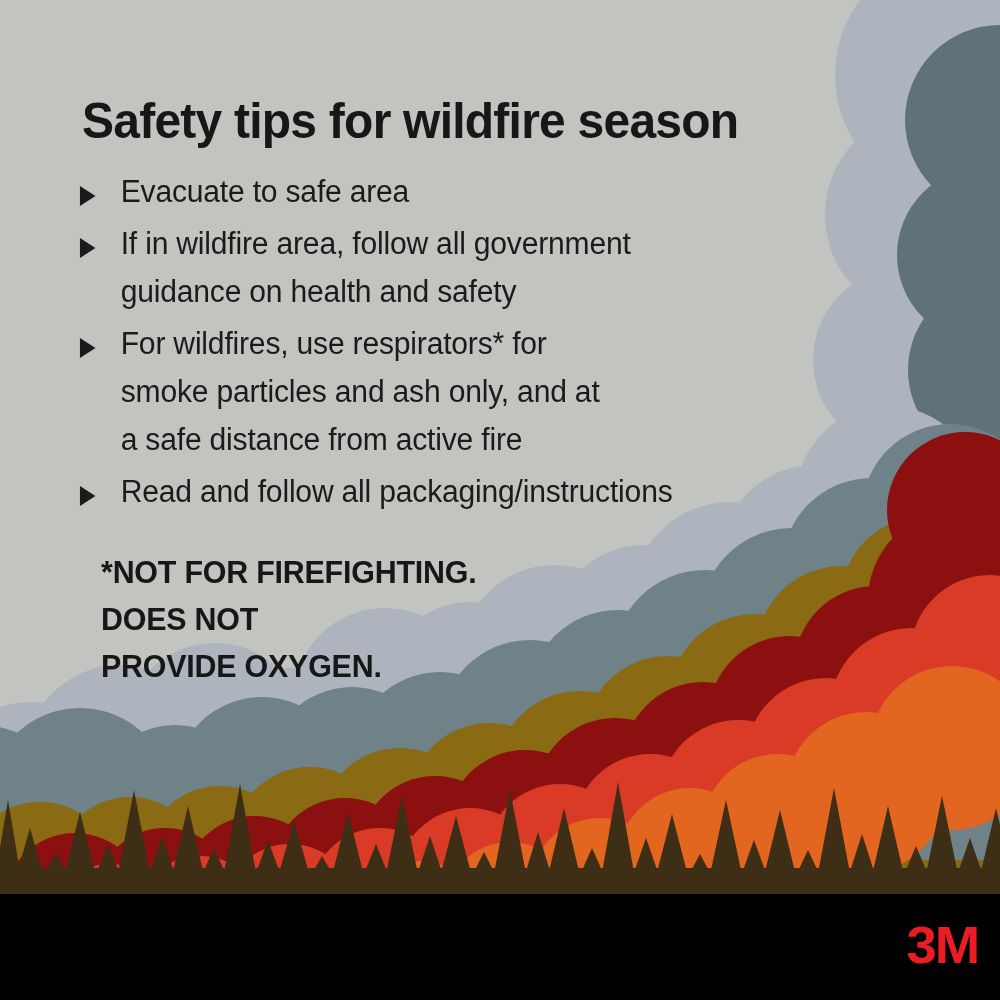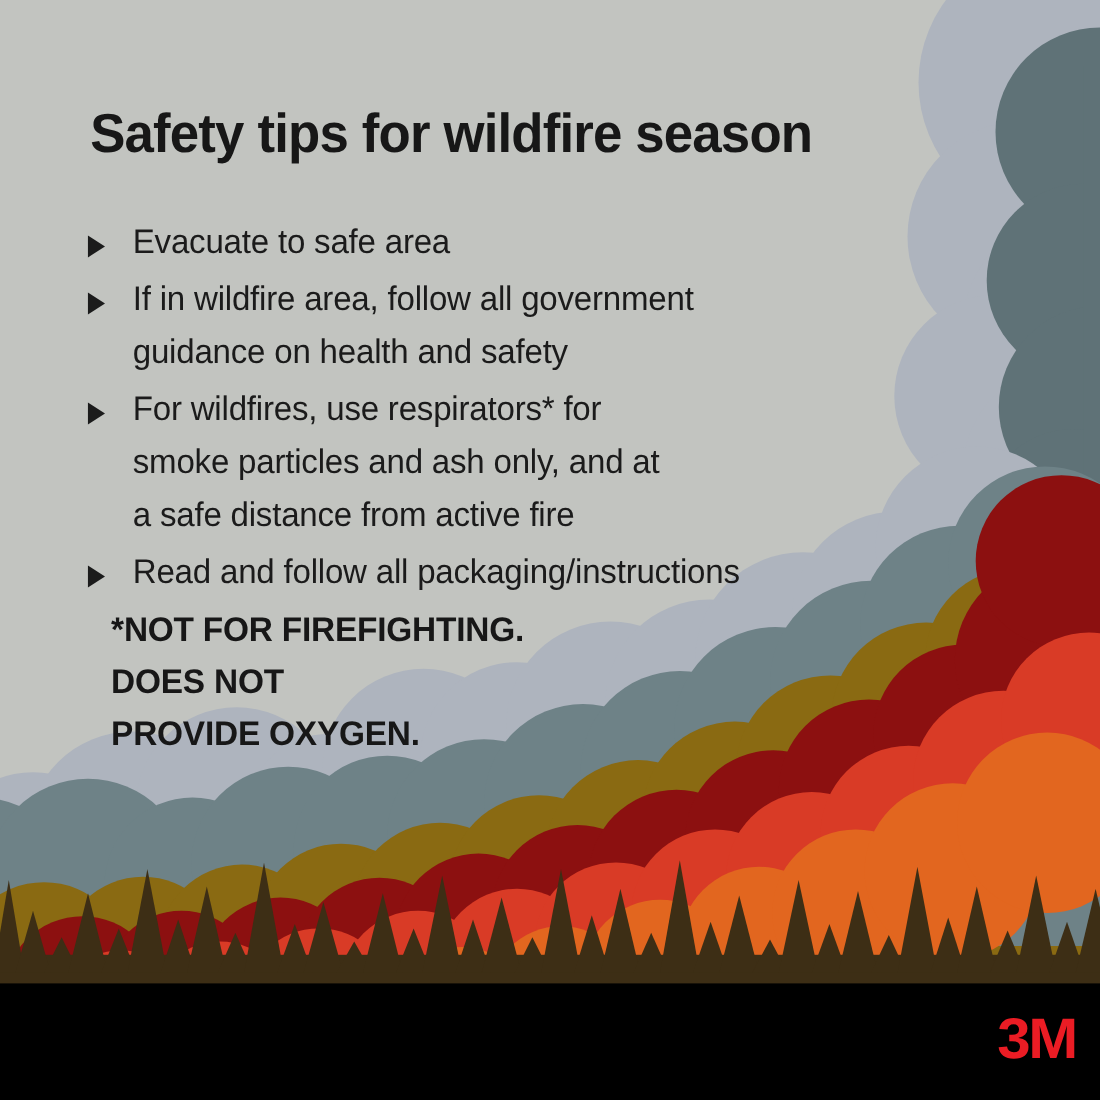--- a/index.html
+++ b/index.html
@@ -46,21 +46,21 @@
     letter-spacing: -0.8px;
     color: #171717;
     transform: scaleX(0.96);
     transform-origin: left top;
     white-space: nowrap;
   }
 
   .tips {
     position: absolute;
     left: 78px;
-    top: 196px;
+    top: 168px;
     width: 800px;
     margin: 0;
     padding: 0;
     list-style: none;
   }
   .tip {
     position: relative;
     padding-left: 44px;
     margin: 0 0 4px 0;
     font-size: 31px;

